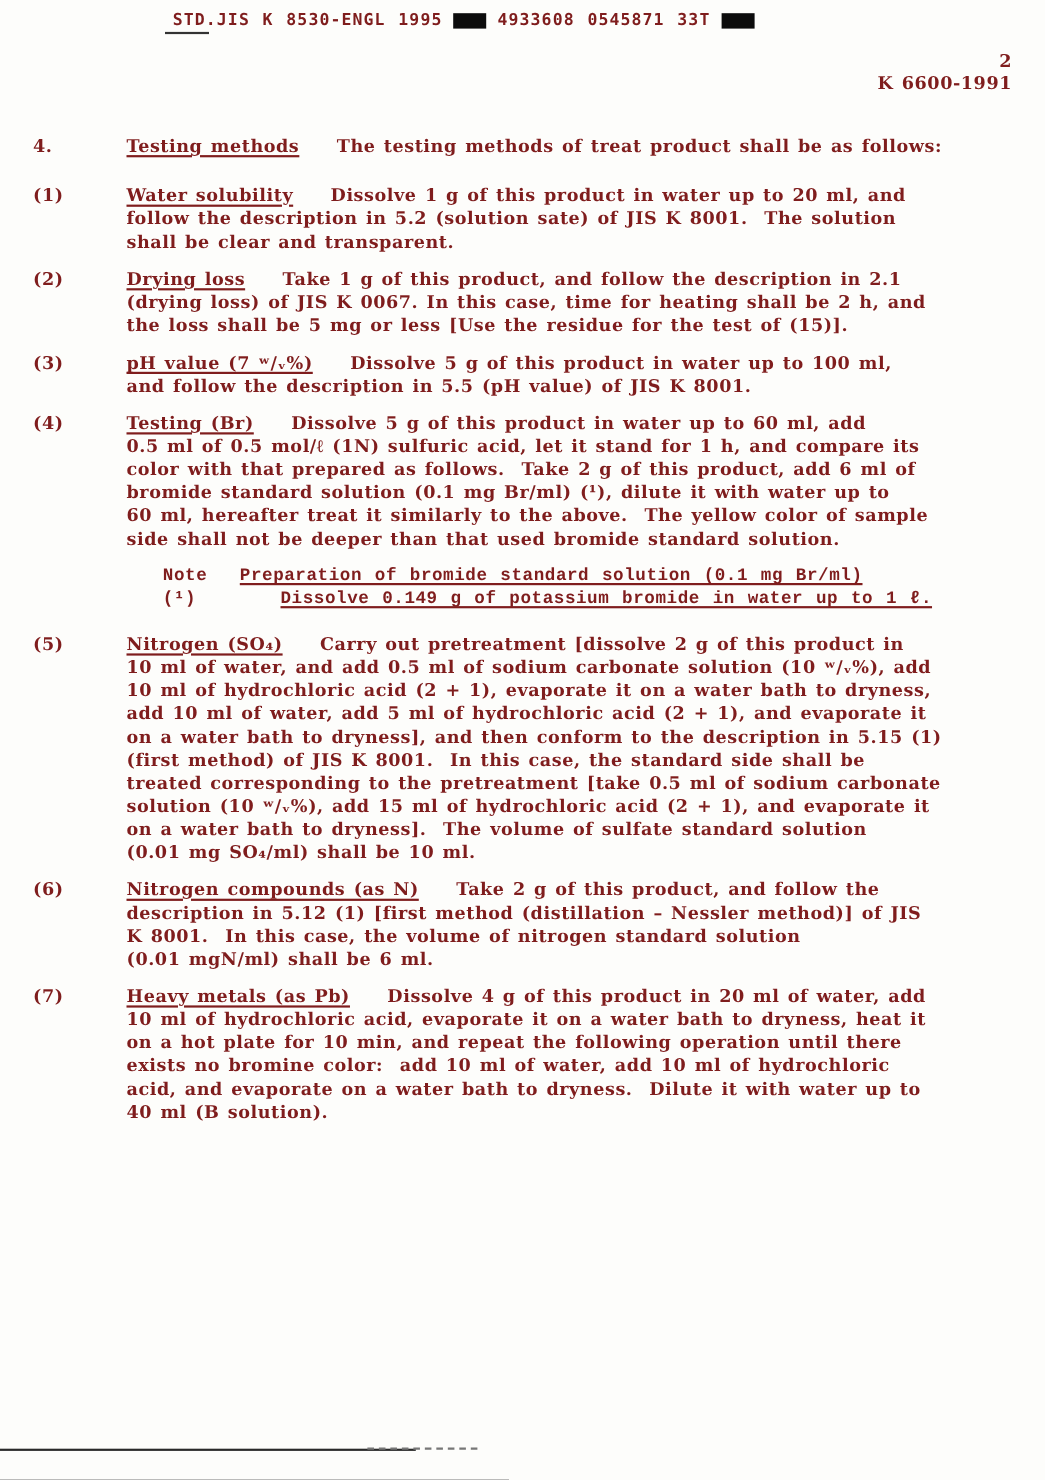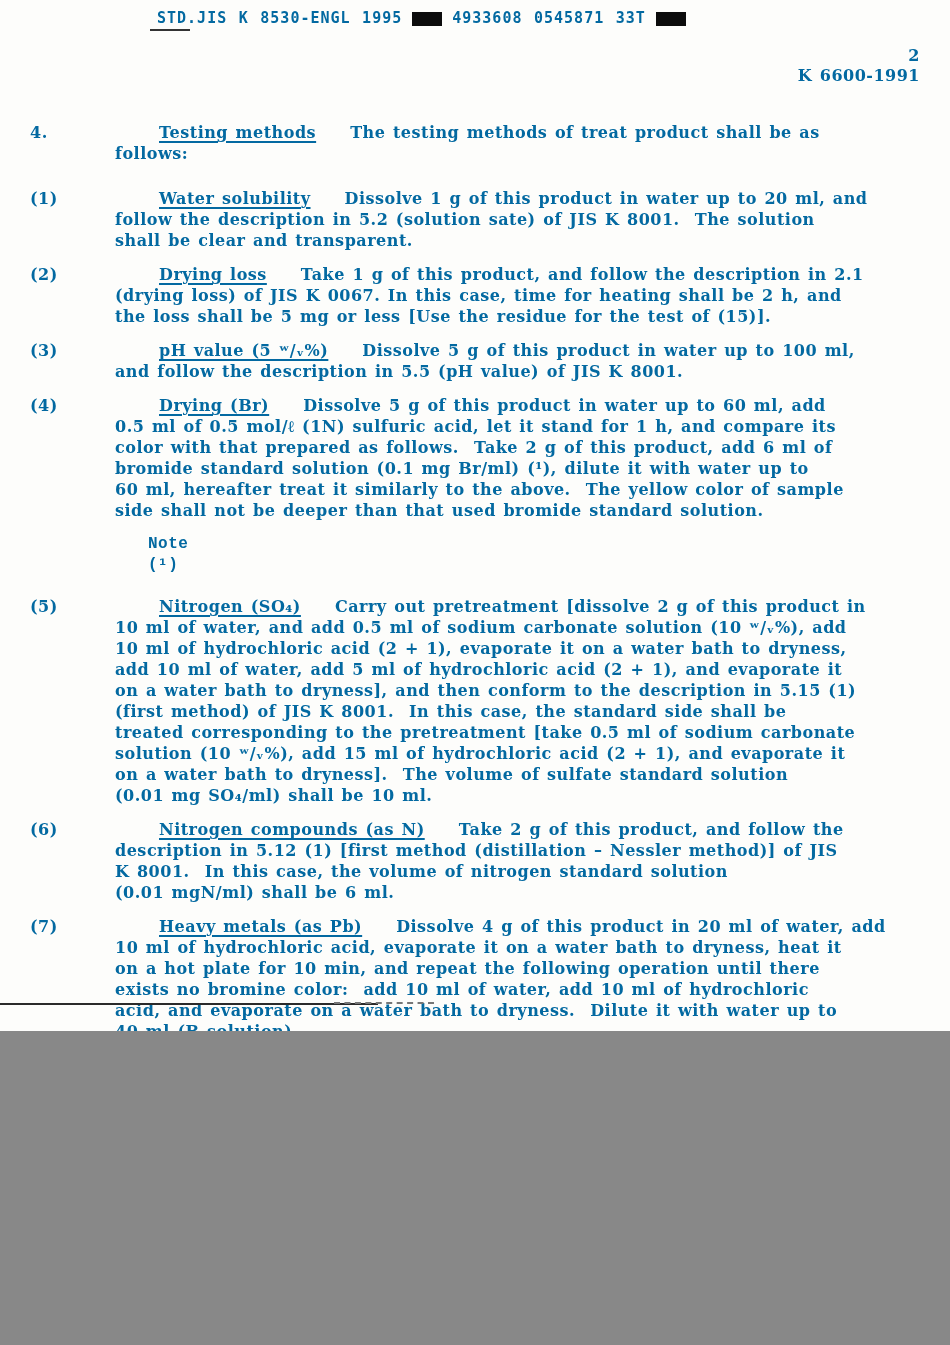--- a/index.html
+++ b/index.html
@@ -1,23 +1,23 @@
 <!DOCTYPE html>
 <html><head>
 <meta charset="utf-8">
 <style>
   html, body { margin: 0; padding: 0; background: #888; }
   .page {
     position: relative;
     width: 950px;
-    height: 1031px;
+    height: 1345px;
     margin: 0 auto;
     background: #fdfdfb;
     font-family: "DejaVu Serif", "Liberation Serif", serif;
-    color: #0369a1;
+    color: #7f1d1d;
     font-weight: bold;
     font-size: 16px;
     line-height: 21px;
     letter-spacing: 0.5px;
     word-spacing: 1.5px;
     overflow: hidden;
   }
 
   
   .scan-header {
@@ -65,21 +65,20 @@
   }
   .item { display: flex; margin-bottom: 13px; }
   .item .num { width: 85px; flex-shrink: 0; }
   .item .body { width: 777px; }
   .section-head { margin-bottom: 24px; }
   .title {
     text-decoration: underline;
     text-decoration-thickness: 1.5px;
     text-underline-offset: 3px;
     margin-right: 34px;
-    margin-left: 44px;
   }
   .text { white-space: pre-wrap; }
 
   
   .note { display: flex; margin: 10px 0 20px 118px; font-family: Liberation Mono, monospace; }
   .note-label { width: 70px; flex-shrink: 0; }
   .note-title, .note-body {
     text-decoration: underline;
     text-decoration-thickness: 1.5px;
     text-underline-offset: 3px;
@@ -144,40 +143,42 @@
       <div class="body">
         <span class="title">Drying loss</span><span class="text">Take 1 g of this product, and follow the description in 2.1
 (drying loss) of JIS K 0067. In this case, time for heating shall be 2 h, and
 the loss shall be 5 mg or less [Use the residue for the test of (15)].</span>
       </div>
     </div>
 
     <div class="item">
       <div class="num">(3)</div>
       <div class="body">
-        <span class="title">pH value (5 ʷ/ᵥ%)</span><span class="text">Dissolve 5 g of this product in water up to 100 ml,
+        <span class="title">pH value (7 ʷ/ᵥ%)</span><span class="text">Dissolve 5 g of this product in water up to 100 ml,
 and follow the description in 5.5 (pH value) of JIS K 8001.</span>
       </div>
     </div>
 
     <div class="item">
       <div class="num">(4)</div>
       <div class="body">
-        <span class="title">Drying (Br)</span><span class="text">Dissolve 5 g of this product in water up to 60 ml, add
+        <span class="title">Testing (Br)</span><span class="text">Dissolve 5 g of this product in water up to 60 ml, add
 0.5 ml of 0.5 mol/ℓ (1N) sulfuric acid, let it stand for 1 h, and compare its
 color with that prepared as follows.  Take 2 g of this product, add 6 ml of
 bromide standard solution (0.1 mg Br/ml) (¹), dilute it with water up to
 60 ml, hereafter treat it similarly to the above.  The yellow color of sample
 side shall not be deeper than that used bromide standard solution.</span>
       </div>
     </div>
 
     <div class="note">
       <div class="note-label">Note (¹)</div>
       <div class="note-content">
+        <div class="note-title">Preparation of bromide standard solution (0.1 mg Br/ml)</div>
+        <div class="note-body">Dissolve 0.149 g of potassium bromide in water up to 1 ℓ.</div>
       </div>
     </div>
 
     <div class="item">
       <div class="num">(5)</div>
       <div class="body">
         <span class="title">Nitrogen (SO₄)</span><span class="text">Carry out pretreatment [dissolve 2 g of this product in
 10 ml of water, and add 0.5 ml of sodium carbonate solution (10 ʷ/ᵥ%), add
 10 ml of hydrochloric acid (2 + 1), evaporate it on a water bath to dryness,
 add 10 ml of water, add 5 ml of hydrochloric acid (2 + 1), and evaporate it

